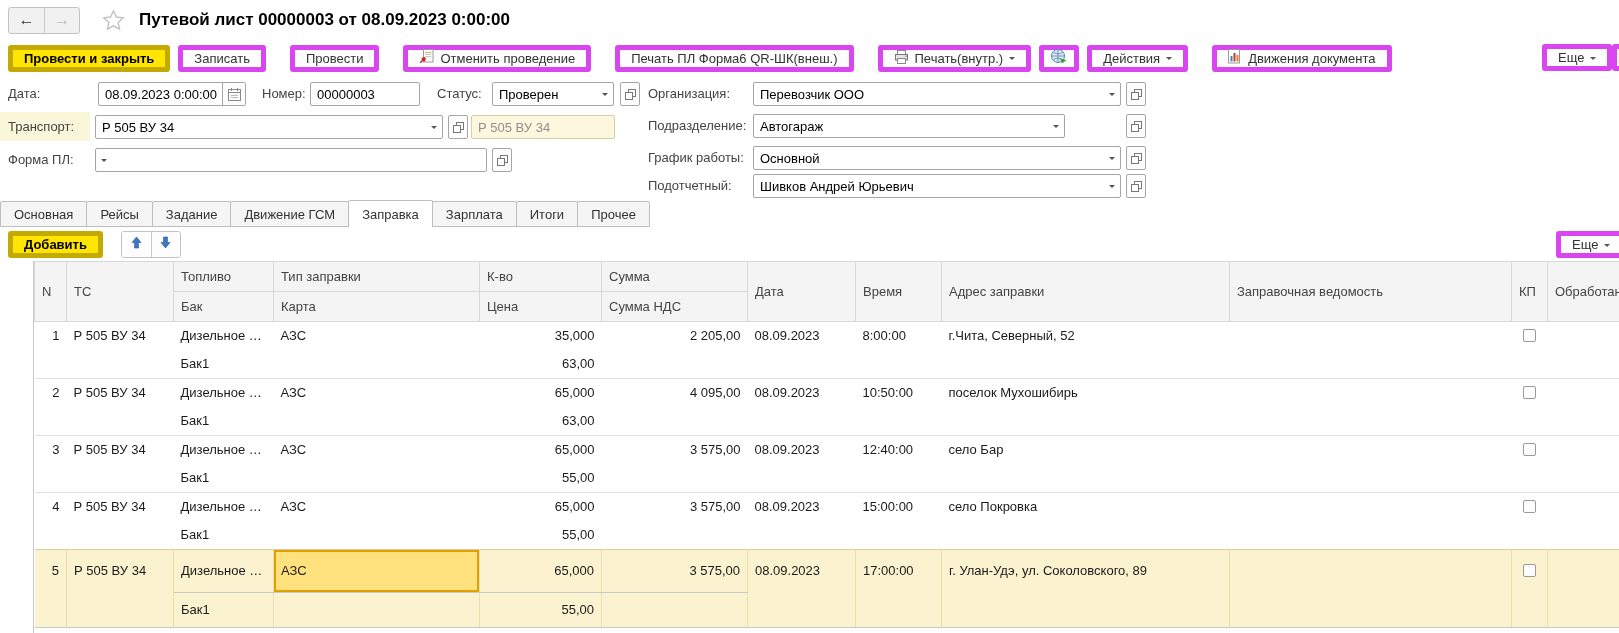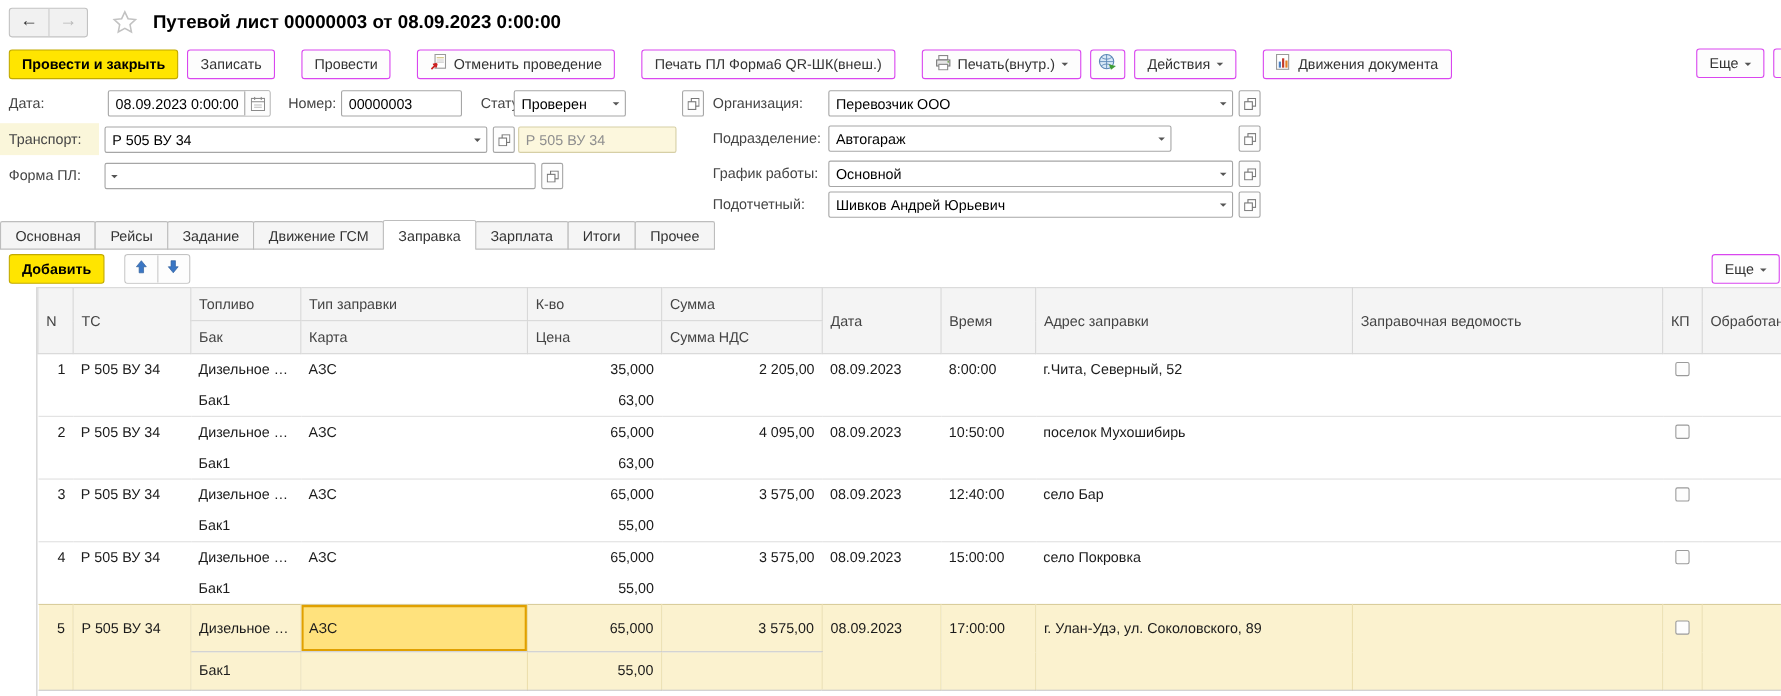--- a/index.html
+++ b/index.html
@@ -12,21 +12,21 @@
   .navbtn {width:35px; height:25px; display:flex; align-items:center; justify-content:center;
     font-size:16px; color:#333; cursor:pointer}
   .navbtn + .navbtn {border-left:1px solid #cccccc}
   .navbtn.disabled {color:#b8b8b8}
   .star {margin:0 14px 0 22px; display:flex; align-items:center}
   .doc-title {font-size:17px; font-weight:bold; color:#000}
 
   
   .toolbar {height:36px; display:flex; align-items:center; padding:0 8px; gap:8px; position:relative}
   .btn {display:inline-flex; align-items:center; gap:6px; height:27px; padding:0 11px;
-    background:#fdfdfd; border:1px solid #d946ef; border-radius:3px; color:#333;
+    background:#fdfdfd; border:5px solid #d946ef; border-radius:3px; color:#333;
     white-space:nowrap; cursor:pointer}
   .btn.primary {background:#ffe500; border-color:#c2aa00; font-weight:bold; color:#000}
   .btn.iconbtn {padding:0 6px}
   .gap {width:8px}
   .caret {width:0; height:0; border:3.5px solid transparent; border-top-color:#555; margin-top:4px}
   .btn-more-top {position:absolute; left:1542px; top:4px}
   .btn-cut {position:absolute; left:1612px; top:4px; width:50px}
 
   
   .formarea {position:relative; height:124px}
@@ -181,21 +181,21 @@
         </svg>
     </span>
   </div>
 
   <div class="flabel" style="left:262px; top:10px">Номер:</div>
   <div class="input" style="left:310px; top:6px; width:110px">
     <span class="val">00000003</span>
   </div>
 
   <div class="flabel" style="left:437px; top:10px">Статус:</div>
-  <div class="combo" style="left:467px; top:6px; width:102px">
+  <div class="combo" style="left:492px; top:6px; width:122px">
     <span class="val">Проверен</span>
     <span class="dd">
         <span class="caret"></span>
       </span>
   </div>
   <div class="openbtn" style="left:620px; top:6px">
     <svg width="11" height="11" viewBox="0 0 11 11">
         <rect x="3.5" y="0.5" width="7" height="7" fill="#fff" stroke="#777"></rect>
         <rect x="0.5" y="3.5" width="7" height="7" fill="#fff" stroke="#777"></rect>
       </svg>

